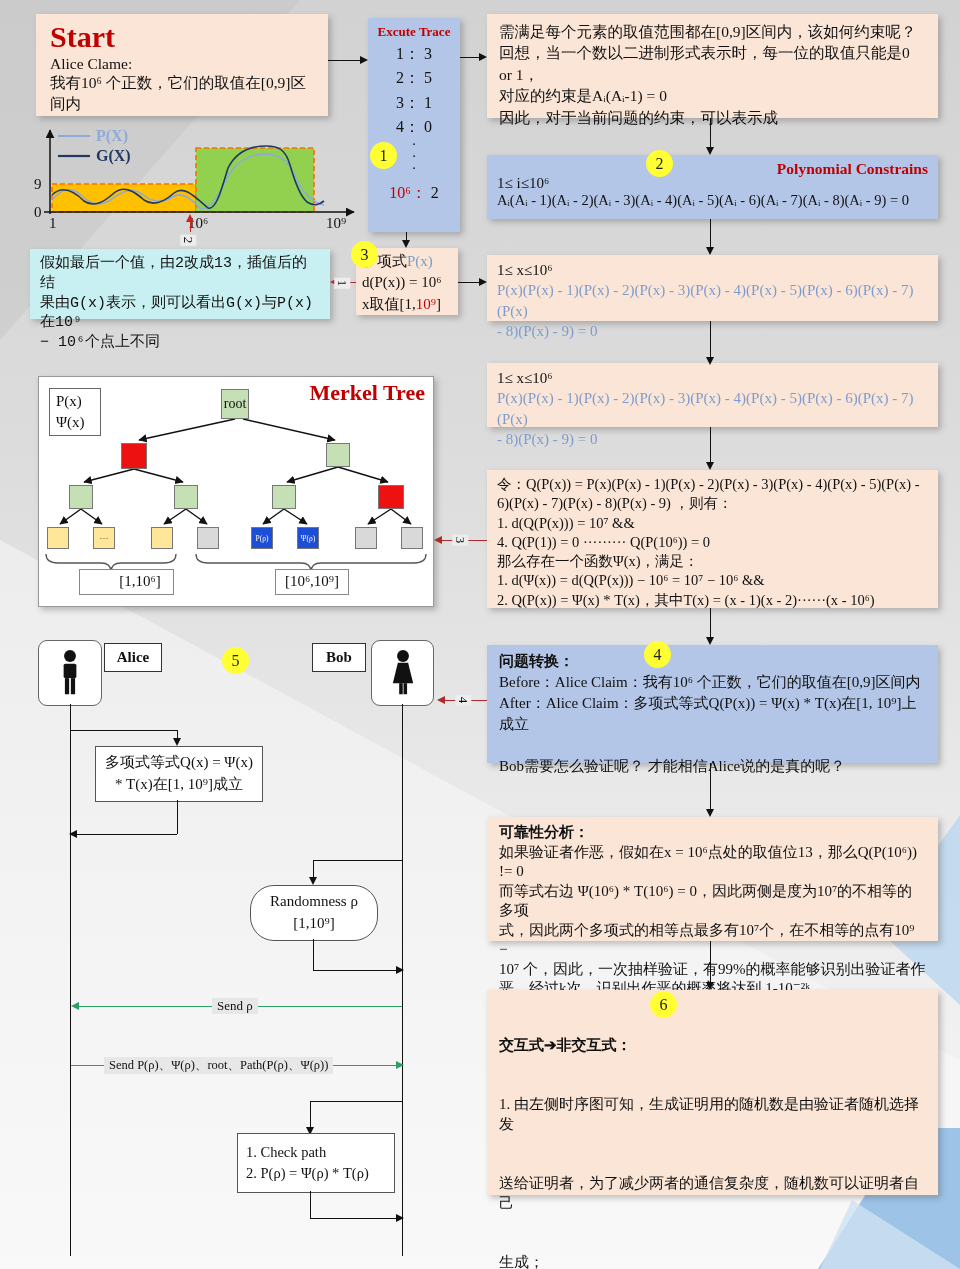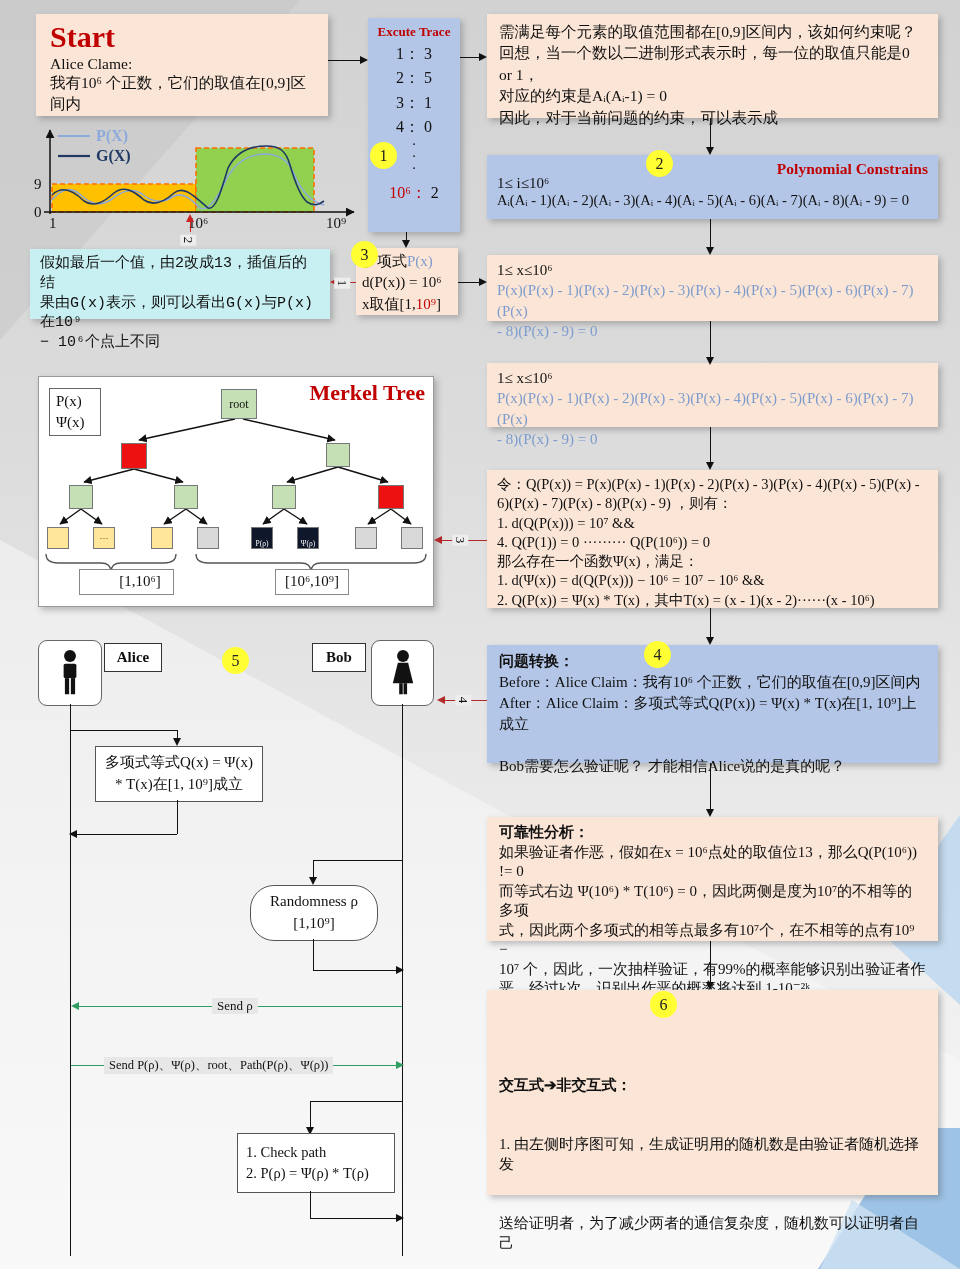--- a/index.html
+++ b/index.html
@@ -36,21 +36,21 @@
   .grn.hl{border-top-color:#2e9e63;}
   .grn.hl.ar::after{border-left-color:#2e9e63;}
   .grn.hl.al::before{border-right-color:#2e9e63;}
   .rot{position:absolute;z-index:4;font-size:13px;background:#ededed;padding:0 2px;
     transform:rotate(90deg);color:#111;}
   
   .mnode{position:absolute;border:1px solid #777;box-sizing:border-box;
     display:flex;align-items:center;justify-content:center;}
   .mgreen{background:#c5e0b4;} .mred{background:#ee1111;}
   .myellow{background:#ffe699;} .mgray{background:#d9d9d9;}
-  .mblue{background:#0f172a;color:#fff;align-items:flex-end;}
+  .mblue{background:#1d4ed8;color:#fff;}
   .mrange{position:absolute;background:#fff;border:1px solid #888;text-align:center;
     font-size:15px;line-height:23px;}
   
   .pbox{position:absolute;z-index:2;background:#fff;border:1.5px solid #666;border-radius:9px;
     display:flex;align-items:center;justify-content:center;}
   .namebox{position:absolute;z-index:2;background:#fff;border:1px solid #333;text-align:center;
     font-weight:bold;font-size:15px;}
   .msgbox{position:absolute;z-index:3;background:#fff;border:1px solid #555;font-size:15px;
     text-align:center;display:flex;flex-direction:column;justify-content:center;line-height:1.45;}
   .seqlabel{position:absolute;z-index:4;font-size:13px;background:#e7e7e7;padding:0 5px;}
@@ -207,21 +207,21 @@
     <div>如果验证者作恶，假如在x = 10⁶点处的取值位13，那么Q(P(10⁶)) != 0</div>
     <div>而等式右边 Ψ(10⁶) * T(10⁶) = 0，因此两侧是度为10⁷的不相等的多项</div>
     <div>式，因此两个多项式的相等点最多有10⁷个，在不相等的点有10⁹ −</div>
     <div>10⁷ 个，因此，一次抽样验证，有99%的概率能够识别出验证者作</div>
     <div>恶，经过k次，识别出作恶的概率将达到 1-10⁻²ᵏ</div>
   </div>
 
   <div class="vl ad" style="left:710px;top:941px;height:47px;"></div>
 
   <div class="box peach shadow" style="left:487px;top:990px;width:451px;height:205px;padding:6px 12px;font-size:15px;line-height:1.32;white-space:pre-wrap;">
-    <div style="font-weight:bold;margin-top:40px;">交互式➔非交互式：</div>
+    <div style="font-weight:bold;">交互式➔非交互式：</div>
     <div>1. 由左侧时序图可知，生成证明用的随机数是由验证者随机选择发</div>
     <div>送给证明者，为了减少两者的通信复杂度，随机数可以证明者自己</div>
     <div>生成；</div>
     
     
     
     
     
   </div>
   <div class="badge" style="left:650px;top:991px;">6</div>
@@ -248,21 +248,21 @@
       <line x1="42" y1="132" x2="63" y2="147" stroke="#111" stroke-width="1.4" marker-end="url(#mah)"></line>
       <line x1="147" y1="132" x2="125" y2="147" stroke="#111" stroke-width="1.4" marker-end="url(#mah)"></line>
       <line x1="147" y1="132" x2="168" y2="147" stroke="#111" stroke-width="1.4" marker-end="url(#mah)"></line>
       <line x1="245" y1="132" x2="224" y2="147" stroke="#111" stroke-width="1.4" marker-end="url(#mah)"></line>
       <line x1="245" y1="132" x2="268" y2="147" stroke="#111" stroke-width="1.4" marker-end="url(#mah)"></line>
       <line x1="352" y1="132" x2="329" y2="147" stroke="#111" stroke-width="1.4" marker-end="url(#mah)"></line>
       <line x1="352" y1="132" x2="372" y2="147" stroke="#111" stroke-width="1.4" marker-end="url(#mah)"></line>
       <path d="M7,177 Q7,186 19,186 L62,186 Q72,186 72,195 Q72,186 82,186 L125,186 Q137,186 137,177" fill="none" stroke="#555" stroke-width="1.3"></path>
       <path d="M157,177 Q157,186 169,186 L262,186 Q272,186 272,195 Q272,186 282,186 L375,186 Q387,186 387,177" fill="none" stroke="#555" stroke-width="1.3"></path>
     </svg>
-    <div class="mnode mgreen" style="left:182px;top:12px;width:36px;height:30px;font-size:12px;">
+    <div class="mnode mgreen" style="left:182px;top:12px;width:28px;height:30px;font-size:14px;">
       <span>root</span>
     </div>
     <div class="mnode mred" style="left:82px;top:66px;width:26px;height:26px;"></div>
     <div class="mnode mgreen" style="left:287px;top:66px;width:24px;height:24px;"></div>
     <div class="mnode mgreen" style="left:30px;top:108px;width:24px;height:24px;"></div>
     <div class="mnode mgreen" style="left:135px;top:108px;width:24px;height:24px;"></div>
     <div class="mnode mgreen" style="left:233px;top:108px;width:24px;height:24px;"></div>
     <div class="mnode mred" style="left:339px;top:108px;width:26px;height:24px;"></div>
     <div class="mnode myellow" style="left:8px;top:150px;width:22px;height:22px;"></div>
     <div class="mnode myellow" style="left:54px;top:150px;width:22px;height:22px;font-size:9px;">

